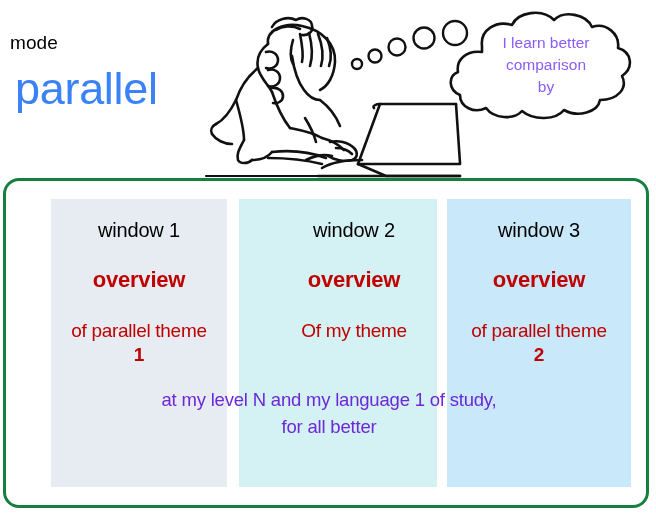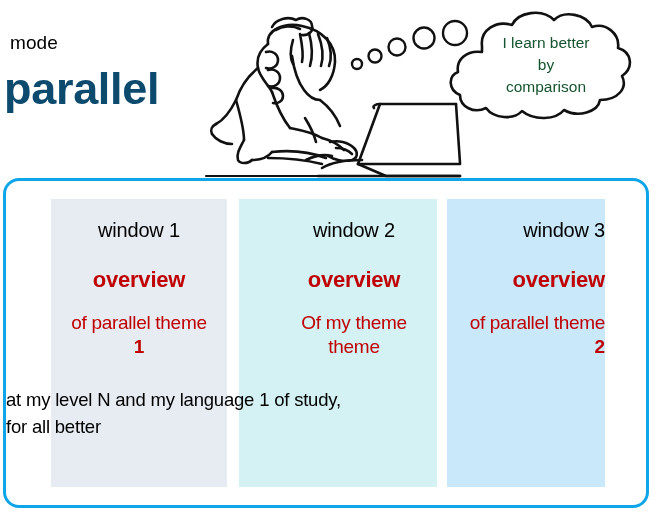--- a/index.html
+++ b/index.html
@@ -28,25 +28,25 @@
     position: absolute;
     left: 10px;
     top: 33px;
     font-size: 19px;
     color: #000000;
     letter-spacing: 0.1px;
     line-height: 1;
   }
   .mode-value {
     position: absolute;
-    left: 4px;
+    left: 15px;
     top: 66px;
     font-size: 45px;
-    font-weight: bold;
-    color: #0c4a6e;
+    font-weight: normal;
+    color: #3b82f6;
     letter-spacing: -0.3px;
     line-height: 1;
   }
 
   .illustration {
     position: absolute;
     left: 210px;
     top: 0px;
     width: 250px;
     height: 178px;
@@ -65,34 +65,34 @@
     width: 215px;
     height: 118px;
   }
   .bubble-text {
     position: absolute;
     left: 470px;
     top: 32px;
     width: 152px;
     text-align: center;
     font-size: 15.5px;
-    color: #14532d;
+    color: #8b5cf6;
     line-height: 1.42;
   }
   .bubble-text div { white-space: nowrap; }
 
   
   .panel-container {
     position: absolute;
     left: 3px;
     top: 178px;
     width: 646px;
     height: 330px;
     box-sizing: border-box;
-    border: 3px solid #0ea5e9;
+    border: 3px solid #15803d;
     border-radius: 16px;
     background: #ffffff;
   }
 
   .windows-row {
     position: absolute;
     left: 0; top: 0;
     width: 100%;
     height: 100%;
   }
@@ -100,59 +100,59 @@
   .window-panel {
     position: absolute;
     top: 18px;
     height: 288px;
     box-sizing: border-box;
     padding-top: 20px;
     text-align: center;
   }
   .window-panel.w1 { left: 45px;  width: 176px; background: #E7ECF3; }
   .window-panel.w2 { left: 233px; width: 198px; background: #D4F1F4; }
-  .window-panel.w3 { left: 441px; width: 158px; background: #C9E8FA; text-align: right; }
+  .window-panel.w3 { left: 441px; width: 184px; background: #C9E8FA; }
 
   .window-title {
     font-size: 20px;
     color: #000000;
     line-height: 1.1;
     letter-spacing: -0.2px;
   }
   .overview-word {
     margin-top: 27px;
     font-size: 22px;
     font-weight: bold;
     color: #C00000;
     line-height: 1.1;
     letter-spacing: -0.2px;
   }
   .overview-sub {
-    margin-top: 19px;
+    margin-top: 27px;
     font-size: 19px;
     color: #C00000;
     line-height: 1.25;
     letter-spacing: -0.3px;
   }
   .overview-num {
     font-size: 19px;
     font-weight: bold;
     color: #C00000;
     line-height: 1.3;
   }
 
   
   .caption {
     position: absolute;
     left: 0;
     top: 206px;
     width: 646px;
-    text-align: left;
+    text-align: center;
     font-size: 18.5px;
-    color: #000000;
+    color: #6d28d9;
     line-height: 1.45;
     letter-spacing: -0.2px;
     pointer-events: none;
   }
   .caption div { white-space: nowrap; }
 
   svg { display: block; overflow: visible; }
 </style>
 </head>
 <body>
@@ -244,41 +244,40 @@
                C196 62, 194 46, 180 42
                C182 28, 168 16, 154 21
                C148 8, 126 4, 116 14
                C104 2, 80 6, 74 19
                C58 14, 42 24, 44 40 Z"></path>
     </svg>
   </div>
 
   <div class="bubble-text">
     <div>I learn better</div>
+    <div>comparison</div>
     <div>by</div>
-    <div>comparison</div>
   </div>
 </div>
 
 <div class="panel-container">
   <div class="windows-row">
 
     <div class="window-panel w1" style="background: rgb(231, 236, 243);">
       <div class="window-title">window 1</div>
       <div class="overview-word">overview</div>
       <div class="overview-sub">of parallel theme</div>
       <div class="overview-num">1</div>
     </div>
 
     <div class="window-panel w2" style="background: rgb(212, 241, 244); padding-left: 32px;">
       <div class="window-title">window 2</div>
       <div class="overview-word">overview</div>
       <div class="overview-sub">
         <div>Of my theme</div>
-        <div>theme</div>
       </div>
     </div>
 
     <div class="window-panel w3" style="background: rgb(201, 232, 250);">
       <div class="window-title">window 3</div>
       <div class="overview-word">overview</div>
       <div class="overview-sub">of parallel theme</div>
       <div class="overview-num">2</div>
     </div>
 

